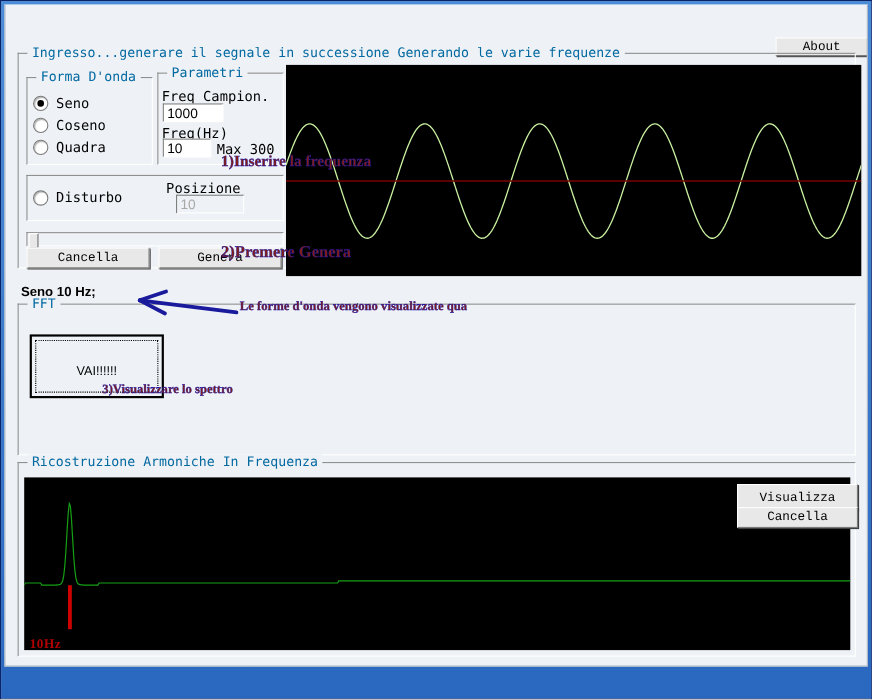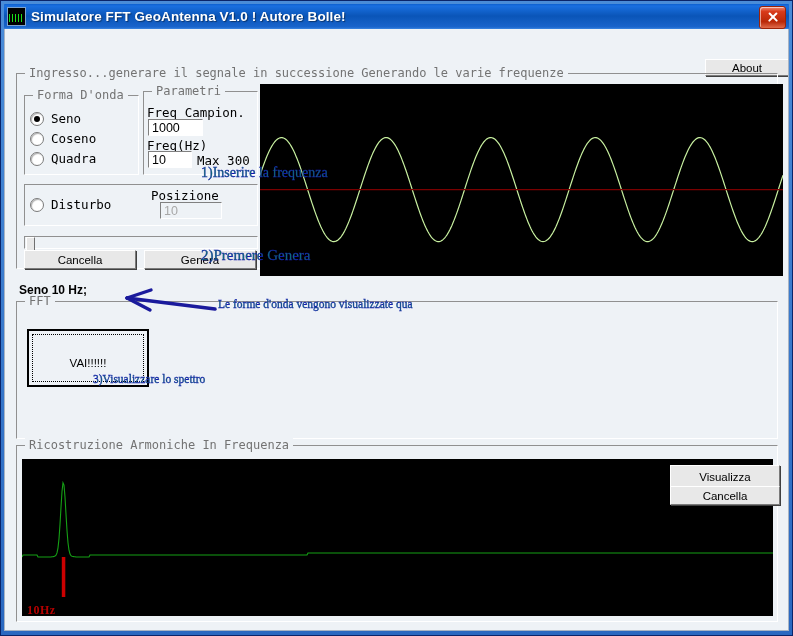--- a/index.html
+++ b/index.html
@@ -94,36 +94,36 @@
     border-color: #909090 #ffffff #ffffff #909090;
     box-sizing: border-box;
   }
   .groupbox > .gb-title {
     position: absolute;
     top: -8px; left: 8px;
     background: #eef2f6;
     padding: 0 4px;
     font-family: "DejaVu Sans Mono", monospace;
     font-size: 12px;
-    color: #737373;
+    color: #0369a1;
     white-space: nowrap;
   }
   .gb-inner-title {
     font-family: "DejaVu Sans Mono", monospace;
     font-size: 12.5px;
     color: #000;
     position: absolute;
     white-space: nowrap;
   }
   .btn3d {
     background: #e8e8e8;
     border: 1px solid;
     border-color: #ffffff #7a7a7a #7a7a7a #ffffff;
     box-shadow: 1px 1px 0 #404040;
-    font-family: Liberation Sans, sans-serif;
+    font-family: Liberation Mono, monospace;
     font-size: 11.5px;
     color: #000;
     display: flex; align-items: center; justify-content: center;
     box-sizing: border-box;
     cursor: pointer;
     position: absolute;
   }
   .textbox {
     position: absolute;
     background: #ffffff;
@@ -215,23 +215,23 @@
     position: absolute;
     font-family: "Liberation Sans", sans-serif;
     font-size: 12px;
     color: #000;
     white-space: nowrap;
   }
 
   
   .anno {
     position: absolute;
-    color: #0f766e;
+    color: #7f1d1d;
     font-family: "Liberation Serif", serif;
-    font-weight: normal;
+    font-weight: bold;
     white-space: nowrap;
     pointer-events: none;
     -webkit-text-stroke: 0.35px #1414b4;
   }
   .anno-arrow { position: absolute; pointer-events: none; }
 
   .vai-btn {
     position: absolute;
     background: #eef2f6;
     border: 2px solid #000;
@@ -259,29 +259,20 @@
     font-size: 12px;
     letter-spacing: 0.5px;
   }
 </style>
 </head>
 <body>
 
 <div id="app">
   <div class="win-frame">
 
-    <div class="titlebar">
-      <span class="title-icon">
-        <span class="spark"></span>
-      </span>
-      <span class="title-text">Simulatore FFT GeoAntenna V1.0 ! Autore Bolle!</span>
-      <span class="titlebar-buttons">
-        <span class="btn-close"></span>
-      </span>
-    </div>
 
     <div class="client">
 
       <div class="btn3d" style="left:700px; top:30px; width:84px; height:17px;">About</div>
 
       <div class="groupbox" style="left:11px; top:44px; width:762px; height:196px;">
         <span class="gb-title">Ingresso...generare il segnale in successione Generando le varie frequenze</span>
       </div>
 
       <div class="groupbox" style="left:19px; top:66px; width:115px; height:80px;">

